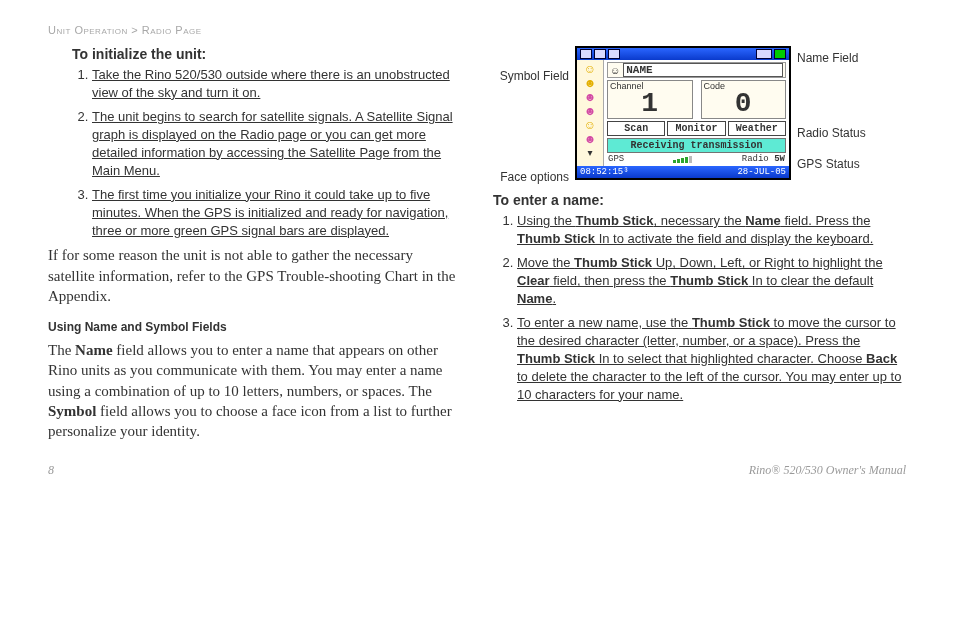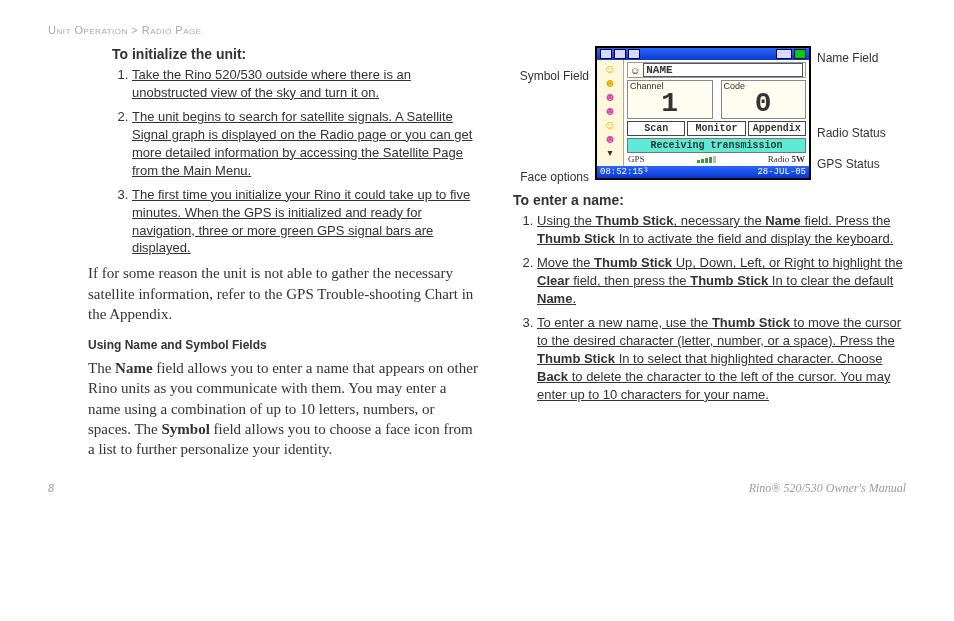--- a/index.html
+++ b/index.html
@@ -19,21 +19,20 @@
   .kicker {
     font-size: 11px;
     color: #a8a8a8;
     font-variant: small-caps;
     letter-spacing: 0.5px;
     margin-bottom: 10px;
   }
   .columns {
     display: flex;
     gap: 32px;
-    margin-left: 40px;
   }
   .col {
     flex: 1 1 0;
   }
   .subhead {
     font-size: 14px;
     font-weight: bold;
     margin: 0 0 4px 24px;
   }
   ol.steps {
@@ -139,21 +138,21 @@
   .recv {
     margin-top: 2px;
     border: 1px solid #737373; background: #5eead4;
     font-family: "Courier New", monospace; font-weight: bold;
     font-size: 10px; text-align: center;
     padding: 1px 0;
   }
   .status-row {
     display: flex; justify-content: space-between;
     align-items: center; font-size: 9px; padding: 1px 1px 2px 1px;
-    font-family: Liberation Serif, serif;
+    font-family: Liberation Mono, monospace;
     gap: 17px;
   }
   .bars { display: flex; gap: 1px; align-items: flex-end; }
   .bar { width: 3px; background: #2da52d; }
   .bar.off { background: #bbb; }
   .b7 { height: 7px; } .b6 { height: 6px; } .b5 { height: 5px; } .b4 { height: 4px; } .b3h { height: 3px; }
   .bottombar {
     background: linear-gradient(#2a66ff, #0a3acc);
     display: flex; justify-content: space-between;
     font-size: 9px; color: #fff; padding: 1px 3px;
@@ -231,21 +230,21 @@
                     <div class="big">1</div>
                   </div>
                   <div class="ch-box">
                     <div class="cap">Code</div>
                     <div class="big">0</div>
                   </div>
                 </div>
                 <div class="btn-row">
                   <div class="b3">Scan</div>
                   <div class="b3">Monitor</div>
-                  <div class="b3">Appendix</div>
+                  <div class="b3">Weather</div>
                 </div>
                 <div class="recv">Receiving transmission</div>
                 <div class="status-row">
                   <span>GPS</span>
                   <span class="bars">
                     <span class="bar b3h"></span>
                       <span class="bar b4"></span>
                       <span class="bar b5"></span>
                       <span class="bar b6"></span>
                       <span class="bar off b7"></span>

